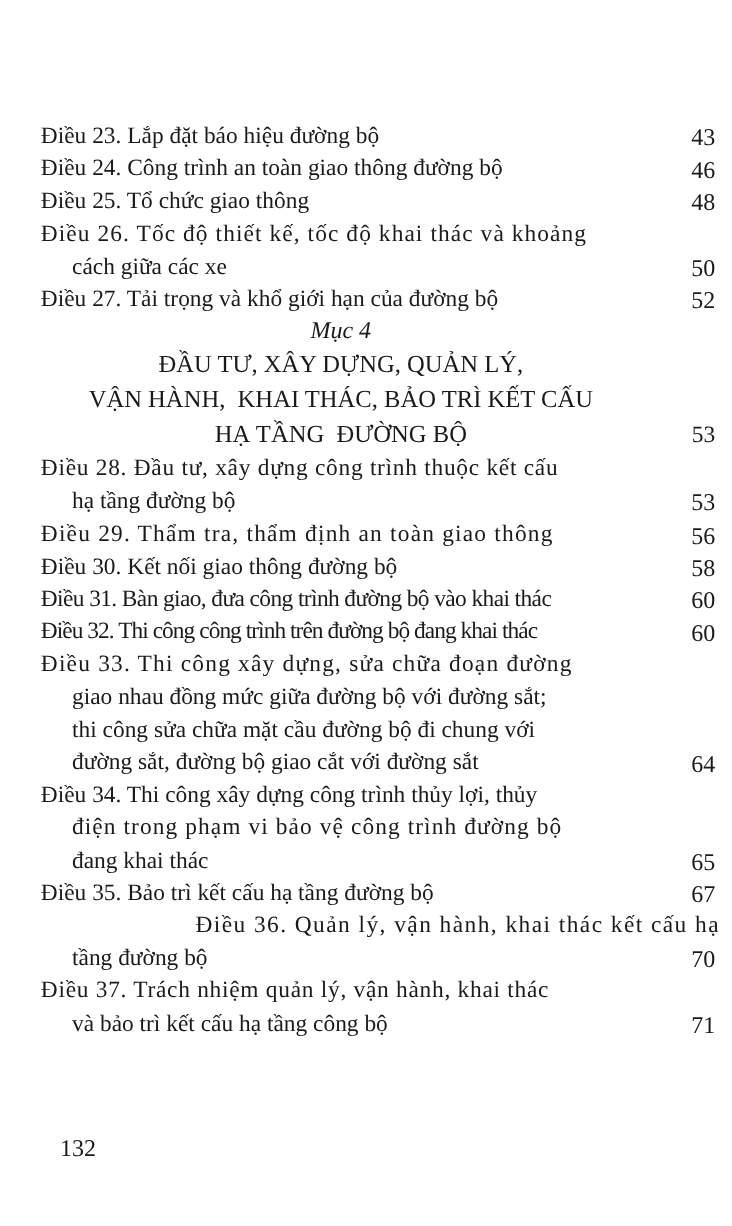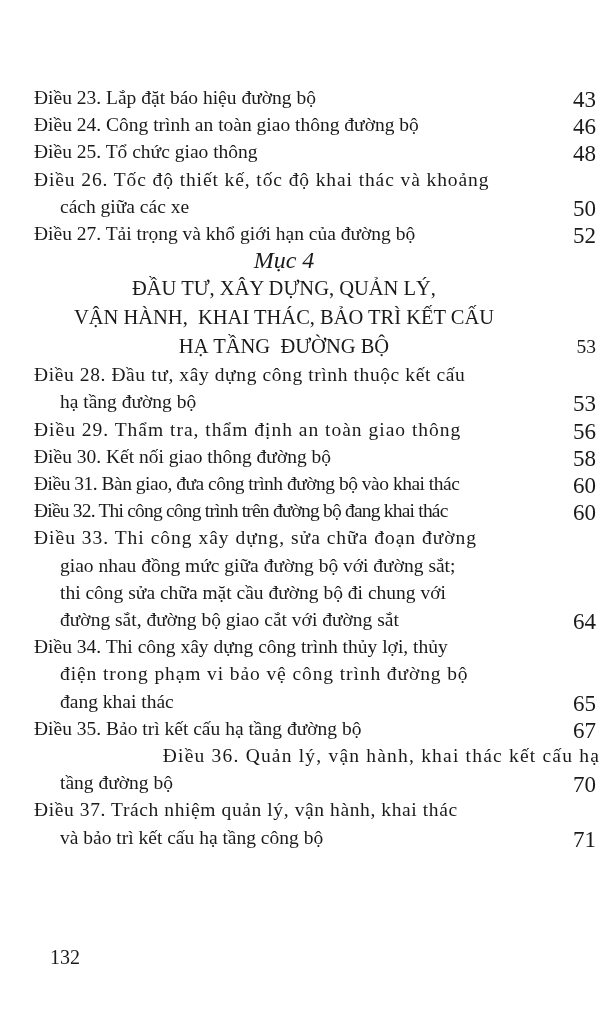--- a/index.html
+++ b/index.html
@@ -5,26 +5,26 @@
     html, body { margin: 0; padding: 0; }
     body {
       width: 610px; height: 1022px;
       background: #ffffff;
       color: #1a1a1a;
       font-family: "Liberation Serif", "DejaVu Serif", serif;
       position: relative;
       overflow: hidden;
     }
     .page { position: absolute; left: 0; top: 0; width: 610px; height: 1022px; }
-    .toc { position: absolute; left: 34px; top: 84px; width: 566px; }
+    .toc { position: absolute; left: 34px; top: 100px; width: 566px; }
     .entry { position: relative; font-size: 19.5px; line-height: 27.2px; }
     .entry .title-line { display: block; white-space: nowrap; }
     .entry .title-line.cont { padding-left: 26px; }
-    .entry .pg { position: absolute; right: 4px; bottom: -2px; font-size: 23px; }
-    .section-label { text-align: center; font-style: italic; font-size: 24px; line-height: 27px; width: 500px; margin-left: 0; }
+    .entry .pg { position: absolute; right: 4px; bottom: -2px; font-size: 20px; }
+    .section-label { text-align: center; font-style: italic; font-size: 20px; line-height: 27px; width: 500px; margin-left: 0; }
     .section-title { position: relative; text-align: center; font-size: 20.5px; line-height: 29px; width: 500px; }
     .section-title .pg { position: absolute; right: -62px; bottom: 0; font-size: 19.5px; }
     .page-number { position: absolute; left: 50px; top: 946px; font-size: 20px; }
   </style>
 </head>
 <body>
 
 <div class="page">
   <div class="toc">
 

